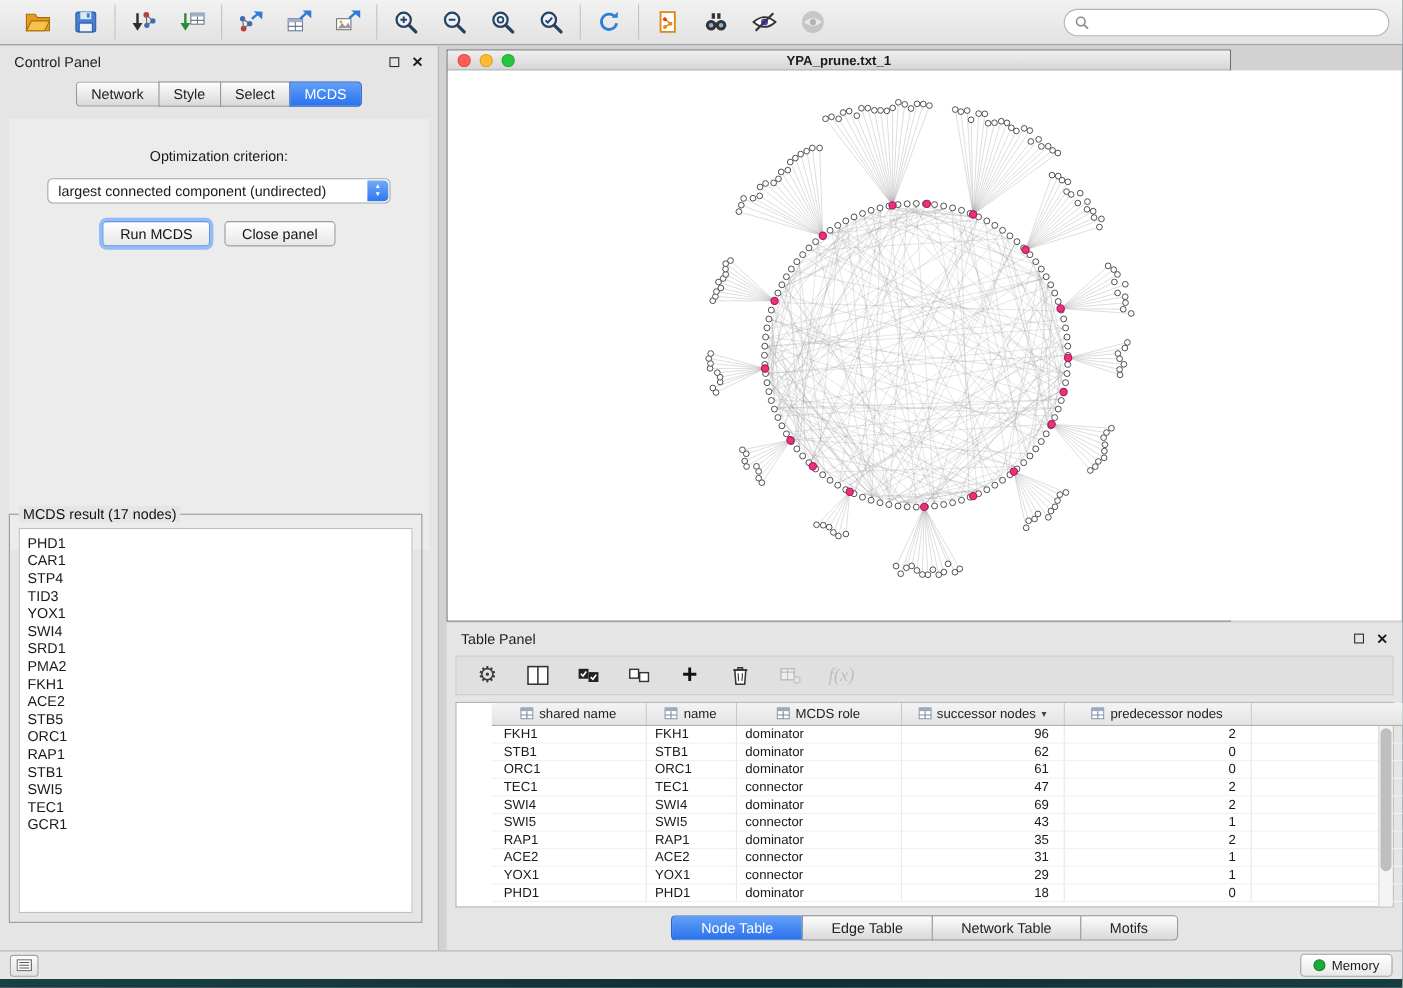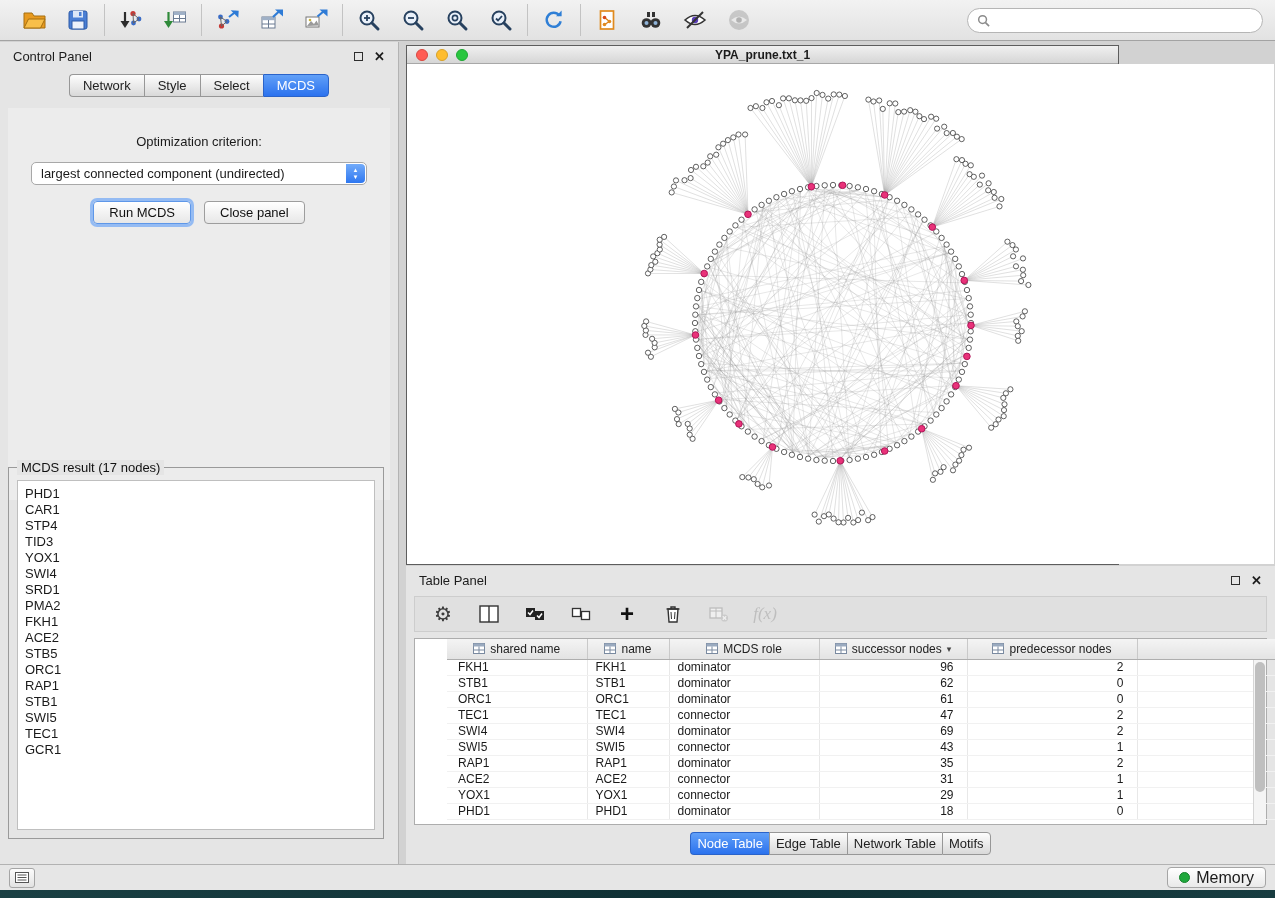--- a/index.html
+++ b/index.html
@@ -33,21 +33,21 @@
 
   .cp-tabs { display:flex; justify-content:center; margin-top:4px; }
   .cp-tab { padding:3px 13px; font-size:13px; color:#222; cursor:pointer;
     border:1px solid #979797; border-right:none; background:linear-gradient(#fdfdfd,#d9d9d9); }
   .cp-tab:first-child { border-radius:4px 0 0 4px; }
   .cp-tab:last-child { border-right:1px solid #979797; border-radius:0 4px 4px 0; }
   .cp-tab.active { background:linear-gradient(#61a0f8,#2b72ee); color:#fff; border-color:#2a63c9; }
 
   .cp-card { position:absolute; left:8px; right:8px; top:66px; height:392px; background:#ececec; }
   .opt-label { text-align:center; font-size:13px; margin-top:26px; color:#1a1a1a; }
-  .dropdown { margin:13px auto 0; width:336px; height:23px; background:#fff; border:1px solid #a8a8a8;
+  .dropdown { margin:13px auto 0; width:312px; height:23px; background:#fff; border:1px solid #a8a8a8;
     border-radius:5px; display:flex; align-items:center; font-size:13px; padding-left:9px; position:relative; cursor:pointer;text-align:right; }
   .dropdown .stepper { position:absolute; right:1px; top:1px; bottom:1px; width:19px;
     background:linear-gradient(#72abfa,#2e77f0); border-radius:0 4px 4px 0; color:#fff;
     display:flex; flex-direction:column; align-items:center; justify-content:center; font-size:6px; line-height:7px; }
   .cp-buttons { display:flex; justify-content:center; gap:13px; margin-top:16px; }
   .btn { height:23px; padding:0 15px; font-size:13px; color:#111; cursor:pointer;
     background:linear-gradient(#ffffff,#e7e7e7); border:1px solid #9d9d9d; border-radius:4px; font-family:inherit; }
   .btn.focused { box-shadow:0 0 0 3px rgba(90,155,248,.6); border-color:#5e97e8; }
 
   .result-box { position:absolute; left:8px; top:425px; width:376px; height:372px; border:1px solid #9a9a9a; }
@@ -85,33 +85,33 @@
   .th-inner { display:flex; align-items:center; justify-content:center; gap:5px; font-size:12px; color:#222; }
   .sort-arrow { font-size:9px; color:#444; }
   .nodetbl td { height:16px; border-right:1px solid #e8e8e8; border-bottom:1px solid #f1f1f1; padding:0 8px; white-space:nowrap; overflow:hidden; }
   td.c-shared { padding-left:11px; }
   td.c-succ, td.c-pred { text-align:right; padding-right:13px;margin-left:32px; }
   th.c-fill, td.c-fill { border-right:none; }
   .tbl-scrollbar { position:absolute; right:0; top:21px; bottom:0; width:13px; background:#f4f4f4; border-left:1px solid #d6d6d6; }
   .tbl-thumb { position:absolute; left:1px; right:1px; top:2px; height:130px; background:#bfbfbf; border-radius:6px; }
 
   .table-tabs { position:absolute; left:0; right:0; top:266px; display:flex; justify-content:center; }
-  .tt-tab { padding:3px 6px; font-size:13px; color:#222; cursor:pointer;
+  .tt-tab { padding:3px 26px; font-size:13px; color:#222; cursor:pointer;
     border:1px solid #979797; border-right:none; background:linear-gradient(#fdfdfd,#d9d9d9); }
   .tt-tab:first-child { border-radius:4px 0 0 4px; }
   .tt-tab:last-child { border-right:1px solid #979797; border-radius:0 4px 4px 0; }
   .tt-tab.active { background:linear-gradient(#61a0f8,#2b72ee); color:#fff; border-color:#2a63c9; }
 
   
   .statusbar { position:absolute; left:0; right:0; top:864px; height:26px; background:#e6e6e6; border-top:1px solid #b2b2b2;
     display:flex; align-items:center; padding:0 9px; }
   .sb-left { width:26px; height:20px; border:1px solid #a5a5a5; border-radius:3px;
     background:linear-gradient(#fcfcfc,#e2e2e2); display:flex; align-items:center; justify-content:center; cursor:pointer; }
   .memory-btn { margin-left:auto; height:21px; border:1px solid #a5a5a5; border-radius:4px;
-    background:linear-gradient(#ffffff,#e9e9e9); display:flex; align-items:center; gap:6px; padding:0 11px; font-size:16px; cursor:pointer; }
+    background:linear-gradient(#ffffff,#e9e9e9); display:flex; align-items:center; gap:6px; padding:0 11px; font-size:12px; cursor:pointer; }
   .memory-btn .dot { width:11px; height:11px; border-radius:50%; background:#1fa83c; border:1px solid #15822c; }
 </style>
 </head>
 <body>
 
 <div class="app">
 
   <div class="toolbar">
     <div class="tb-group">
       <span class="tb-icon">

